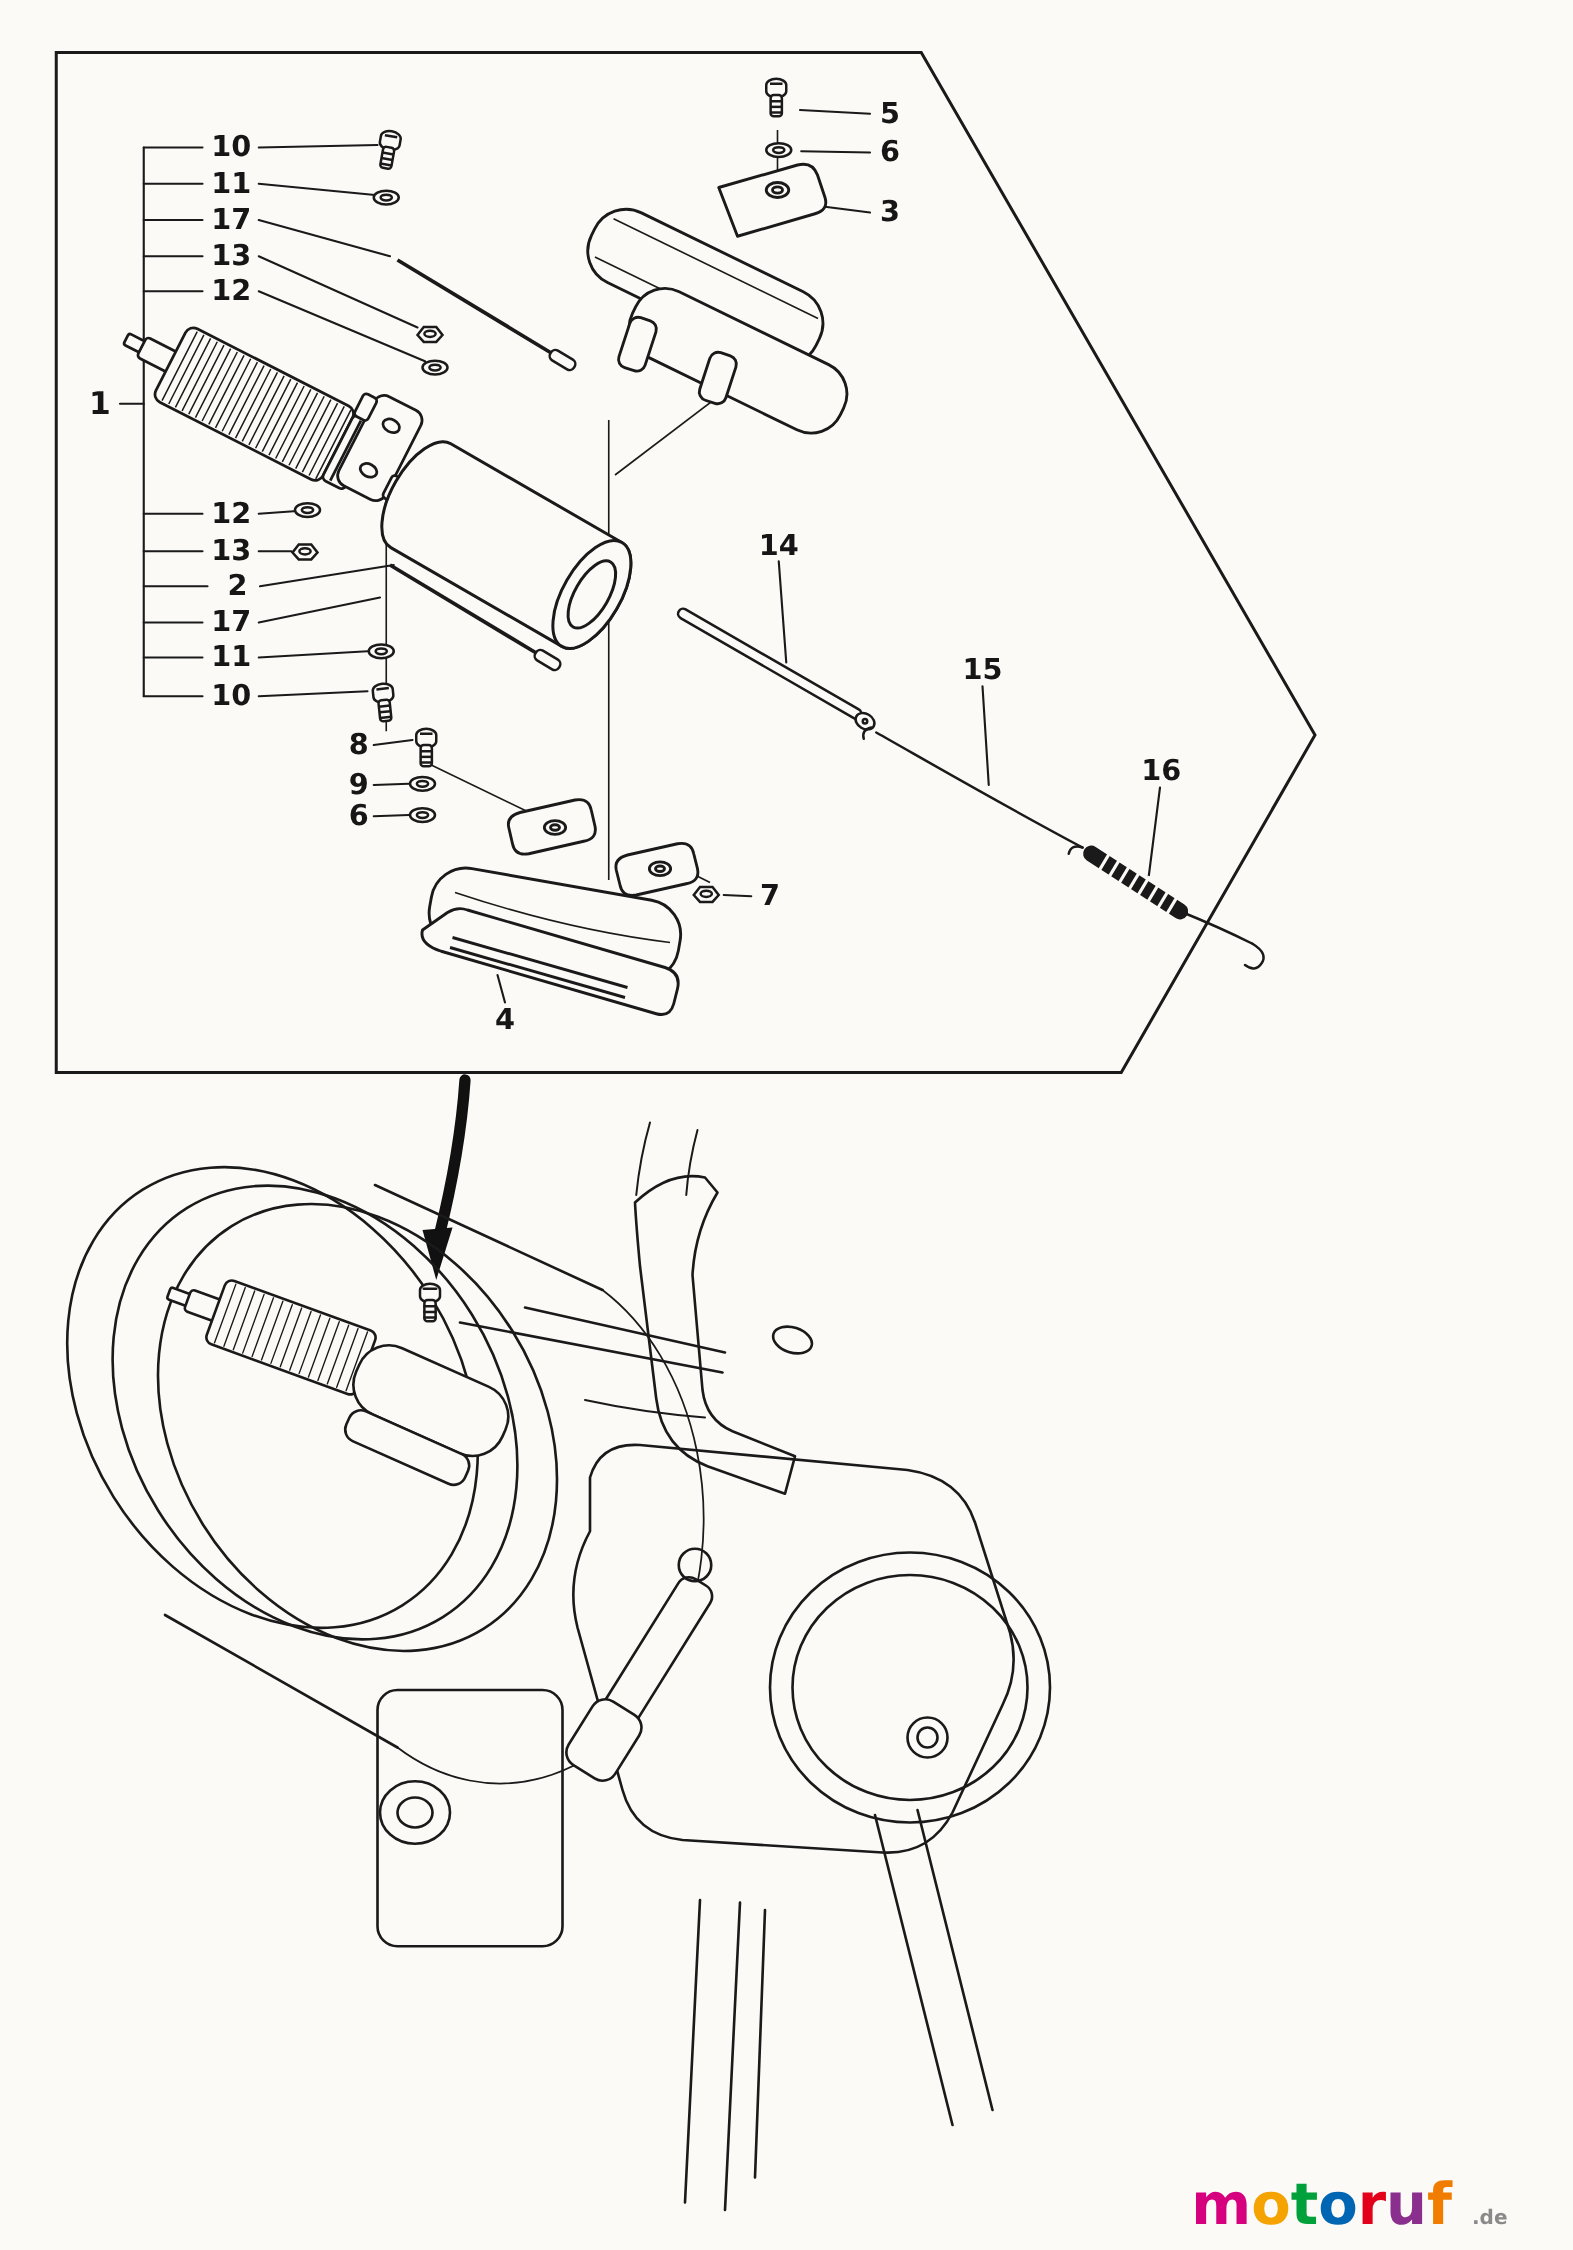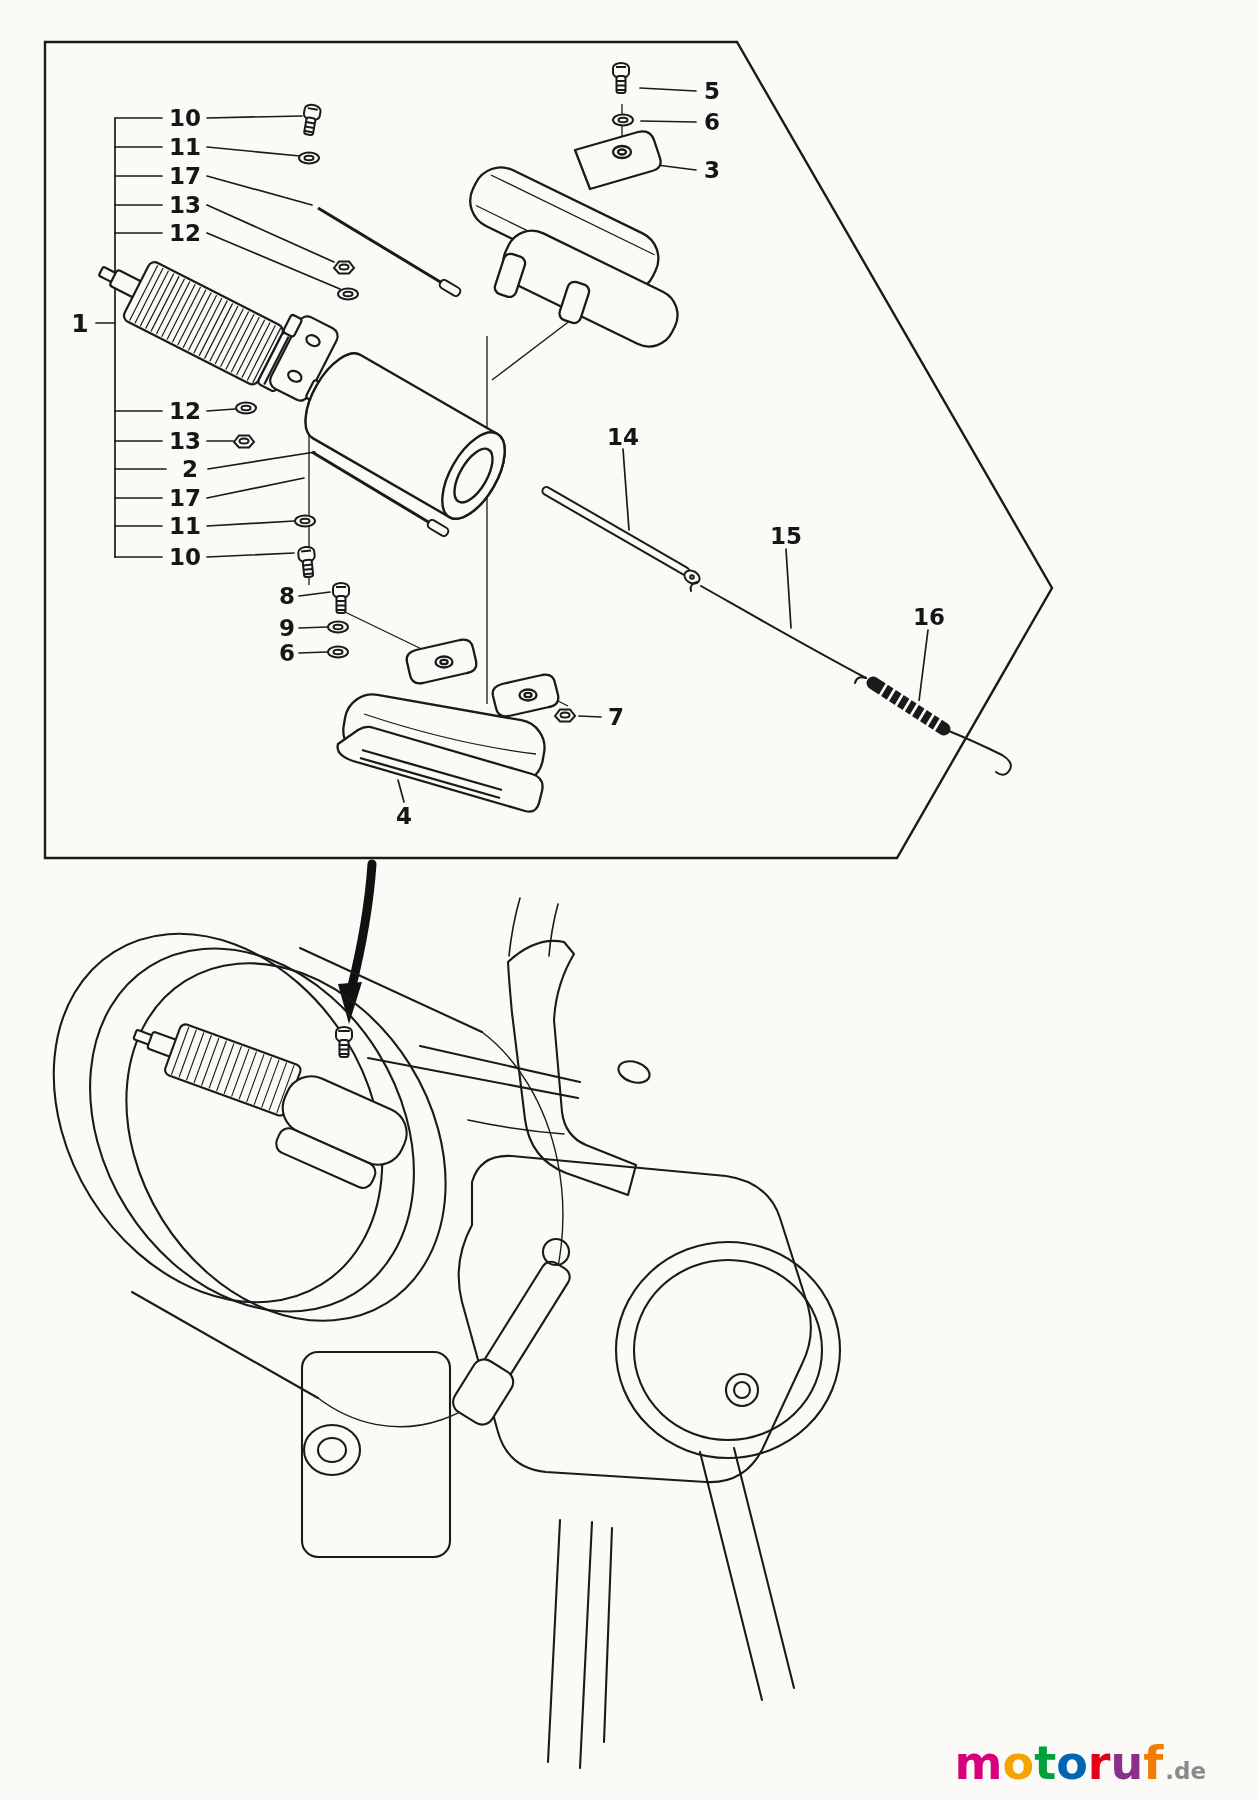--- a/index.html
+++ b/index.html
@@ -29,22 +29,22 @@
     line-height:1;
     user-select:none;
   }
   .wm-letter{
     font-weight:700;
     font-size:46px;
     letter-spacing:0px;
   }
   .wm-suffix{
     font-weight:700;
-    font-size:23px;
-    margin-left:2px;
+    font-size:16px;
+    margin-left:16px;
   }
 </style>
 </head>
 <body>
 
 <div class="page">
 
 <svg width="1258" height="1800" viewBox="0 0 1258 1800">
 
   <defs>

